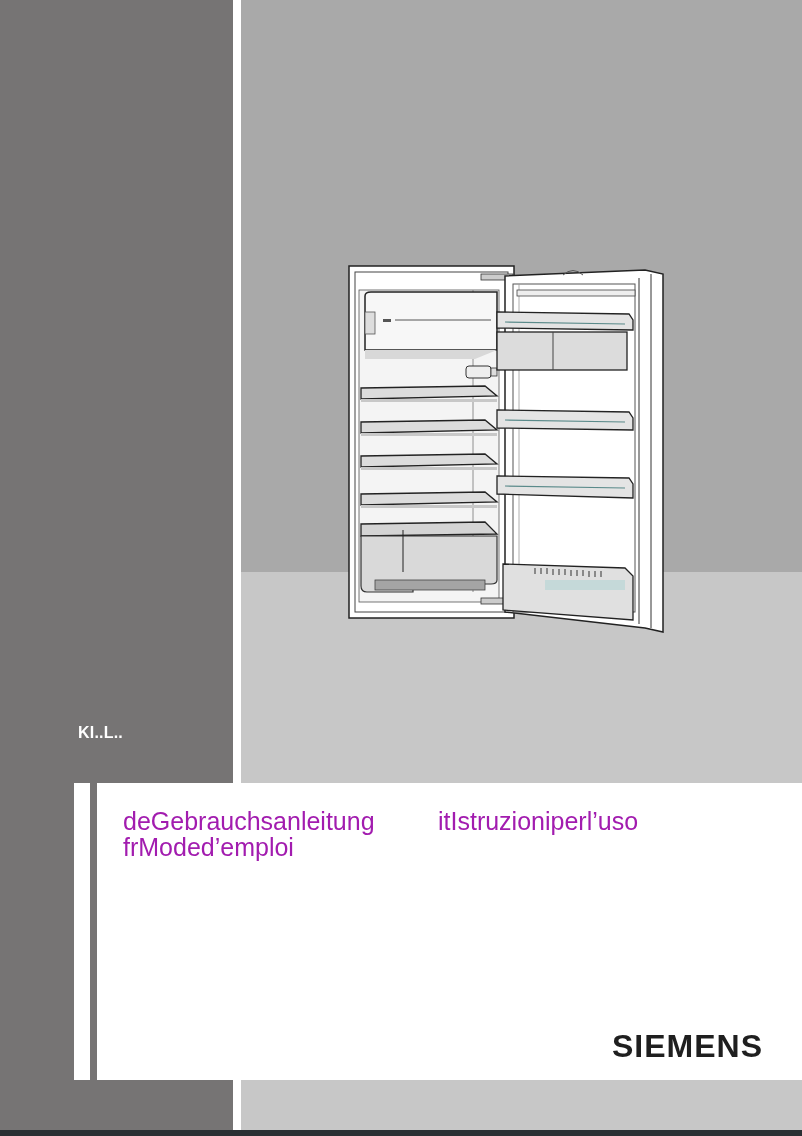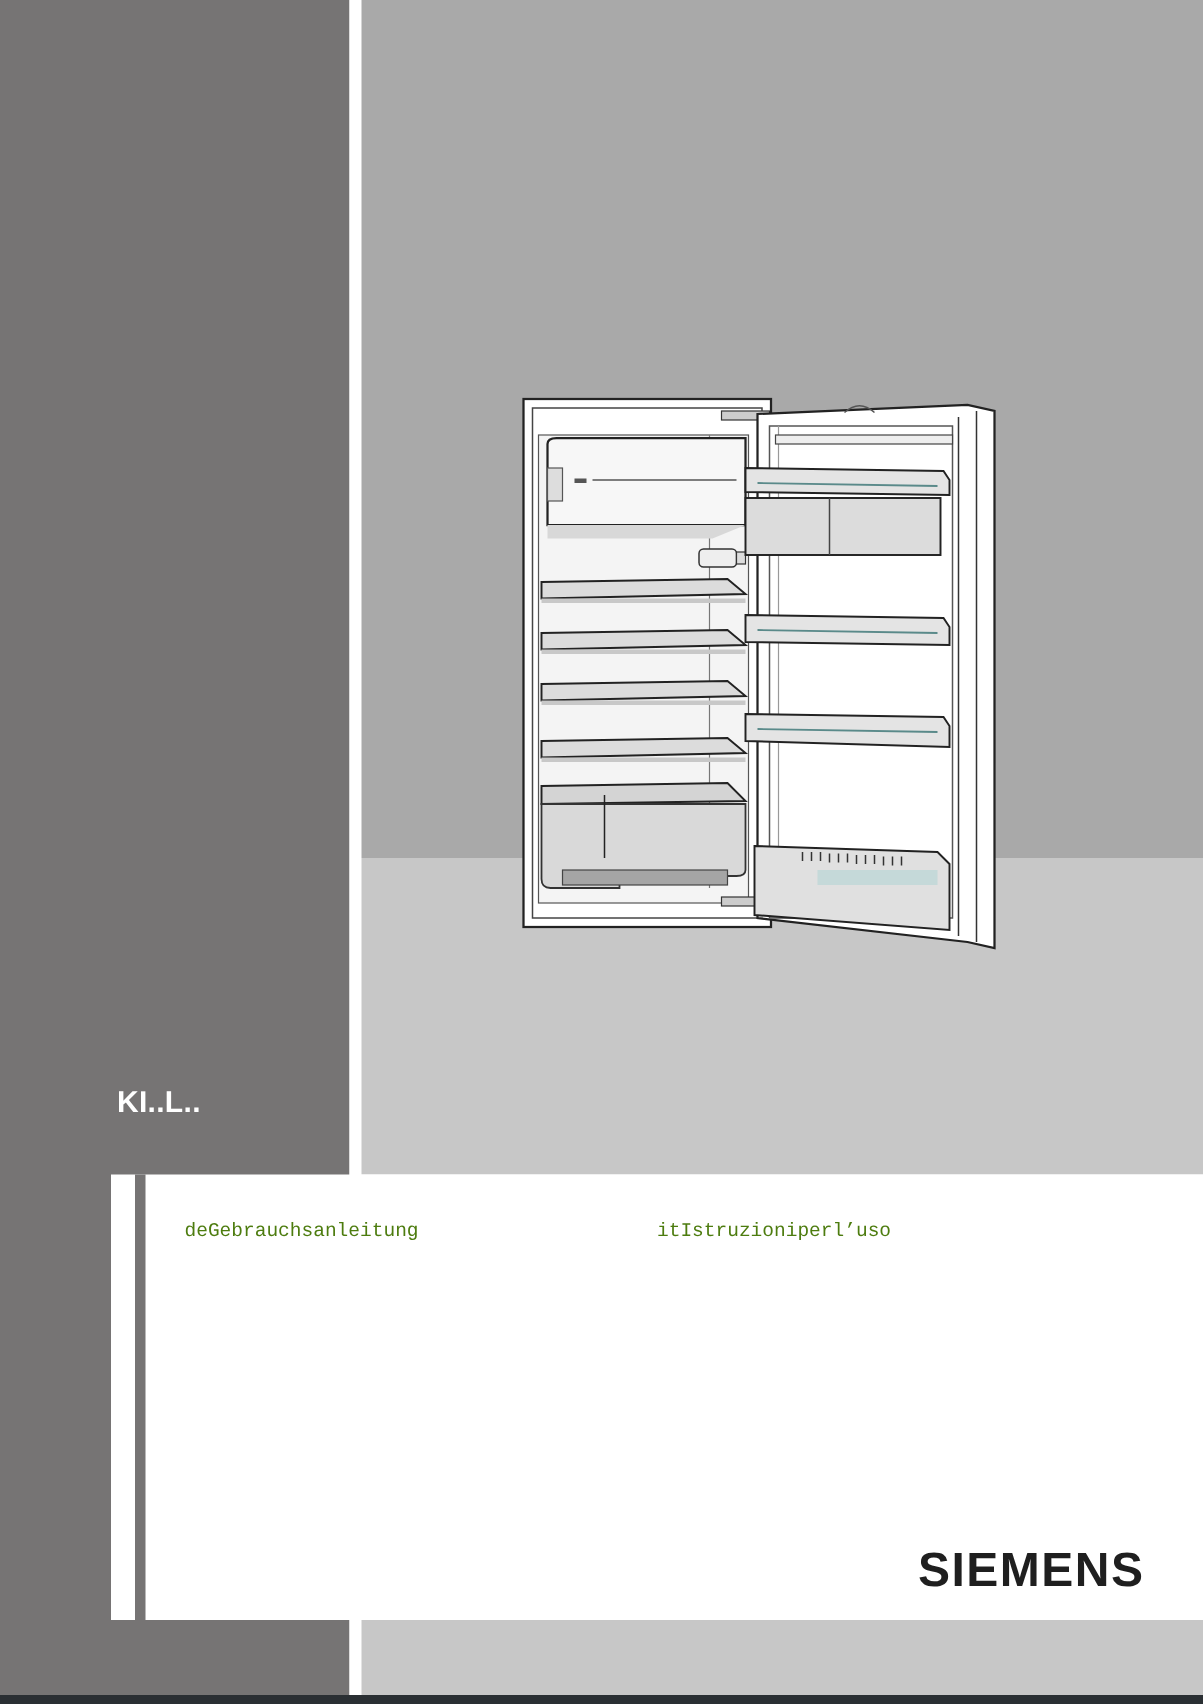--- a/index.html
+++ b/index.html
@@ -6,22 +6,22 @@
   body { width:802px; height:1136px; position:relative; overflow:hidden; background:#ffffff; font-family:"Liberation Sans", sans-serif; }
   .abs { position:absolute; }
   #left-panel { left:0; top:0; width:233px; height:1130px; background:#767474; }
   #gap { left:233px; top:0; width:8px; height:1130px; background:#ffffff; }
   #wall { left:241px; top:0; width:561px; height:572px; background:#a9a9a9; }
   #floor { left:241px; top:572px; width:561px; height:211px; background:#c7c7c7; }
   #bottom-right { left:241px; top:1080px; width:561px; height:50px; background:#c7c7c7; }
   #bottom-edge { left:0; top:1130px; width:802px; height:6px; background:#2a2f33; }
   #white-band { left:74px; top:783px; width:728px; height:297px; background:#ffffff; }
   #band-strip { left:90px; top:783px; width:7px; height:297px; background:#767474; }
-  #model { left:78px; top:724px; color:#ffffff; font-weight:bold; font-size:20px; letter-spacing:0.2px; }
-  .lang { font-size:13px; color:#4d7c0f; line-height:26px; white-space:nowrap;font-family:Liberation Mono, monospace; }
+  #model { left:78px; top:724px; color:#ffffff; font-weight:bold; font-size:16px; letter-spacing:0.2px; }
+  .lang { font-size:25px; color:#a21caf; line-height:26px; white-space:nowrap; }
   #col1 { left:123px; top:808px; }
   #col2 { left:438px; top:808px; }
   #brand { left:612px; top:1028px; font-weight:bold; font-size:32px; color:#1f1f1f; letter-spacing:1px; }
   #fridge { left:345px; top:262px; }
 </style>
 </head>
 <body>
 
 <div class="abs" id="left-panel"></div>
 <div class="abs" id="gap"></div>
@@ -106,18 +106,19 @@
     <line x1="250" y1="309" x2="250" y2="315"></line>
       <line x1="256" y1="309" x2="256" y2="315"></line>
   </g>
 </svg>
 
 <div class="abs" id="white-band"></div>
 <div class="abs" id="band-strip"></div>
 
 <div class="abs" id="col1">
   <div class="lang">deGebrauchsanleitung</div>
+  <div class="lang">frModed’emploi</div>
 </div>
 <div class="abs" id="col2">
   <div class="lang">itIstruzioniperl’uso</div>
 </div>
 
 <div class="abs" id="brand">SIEMENS</div>
 
 </body></html>

